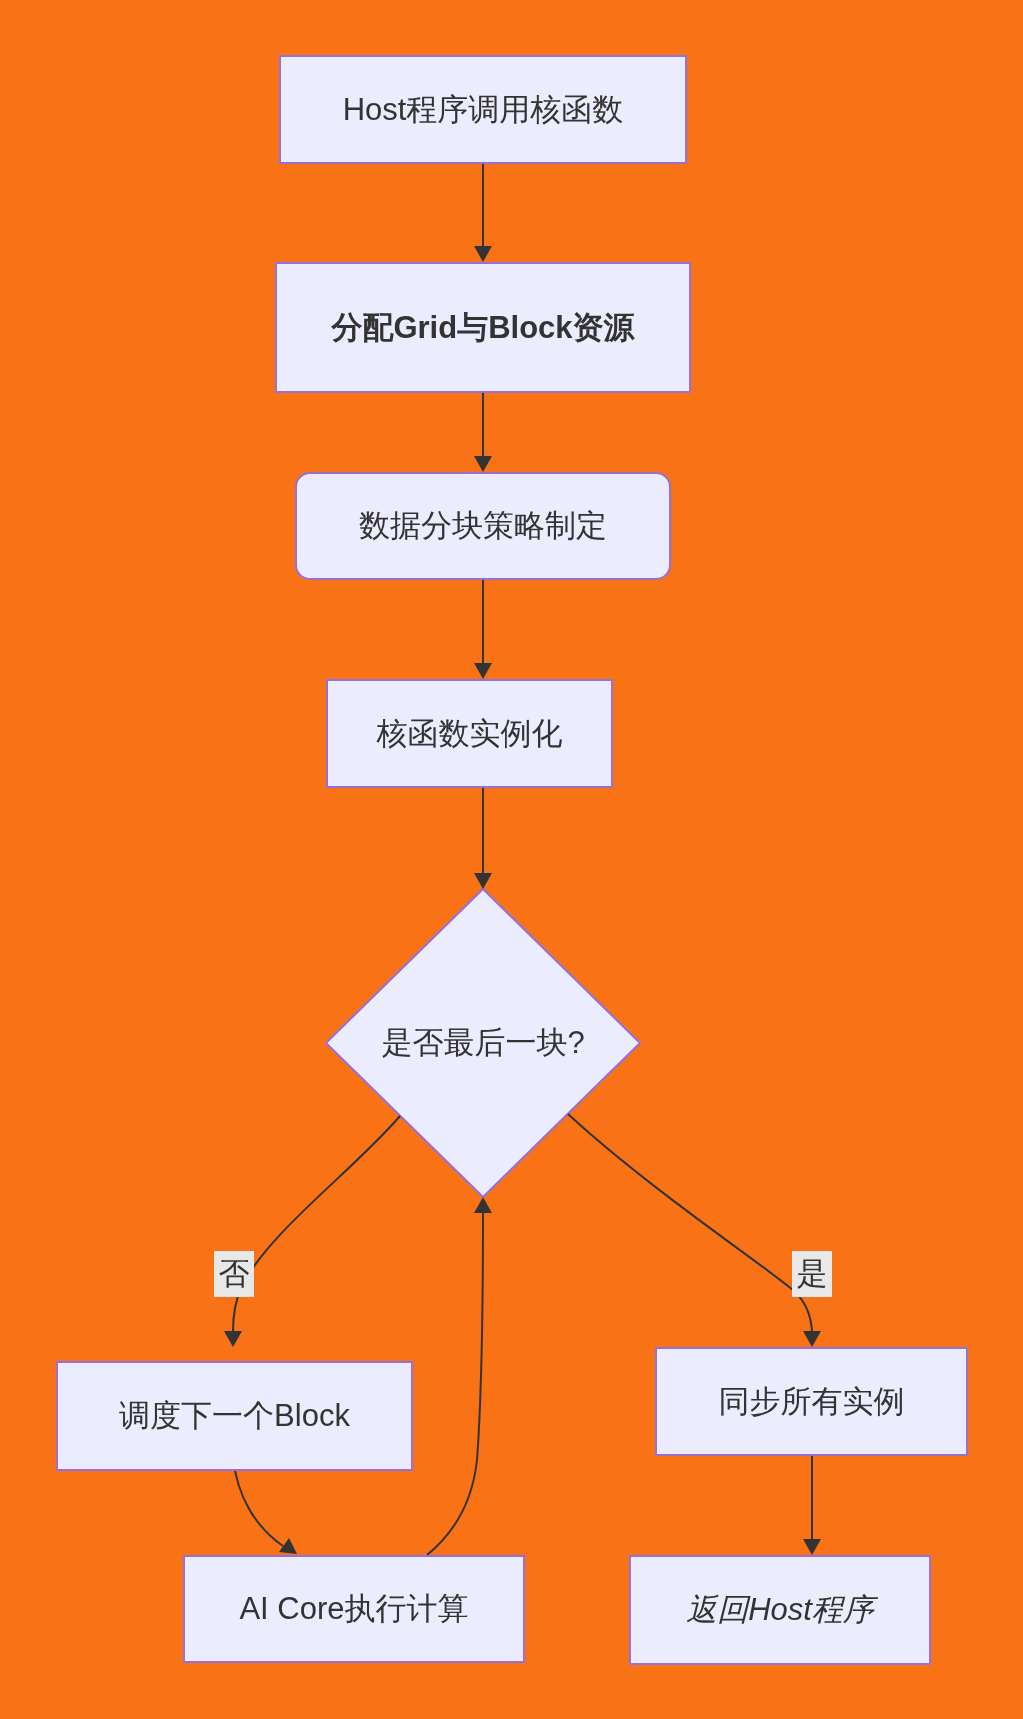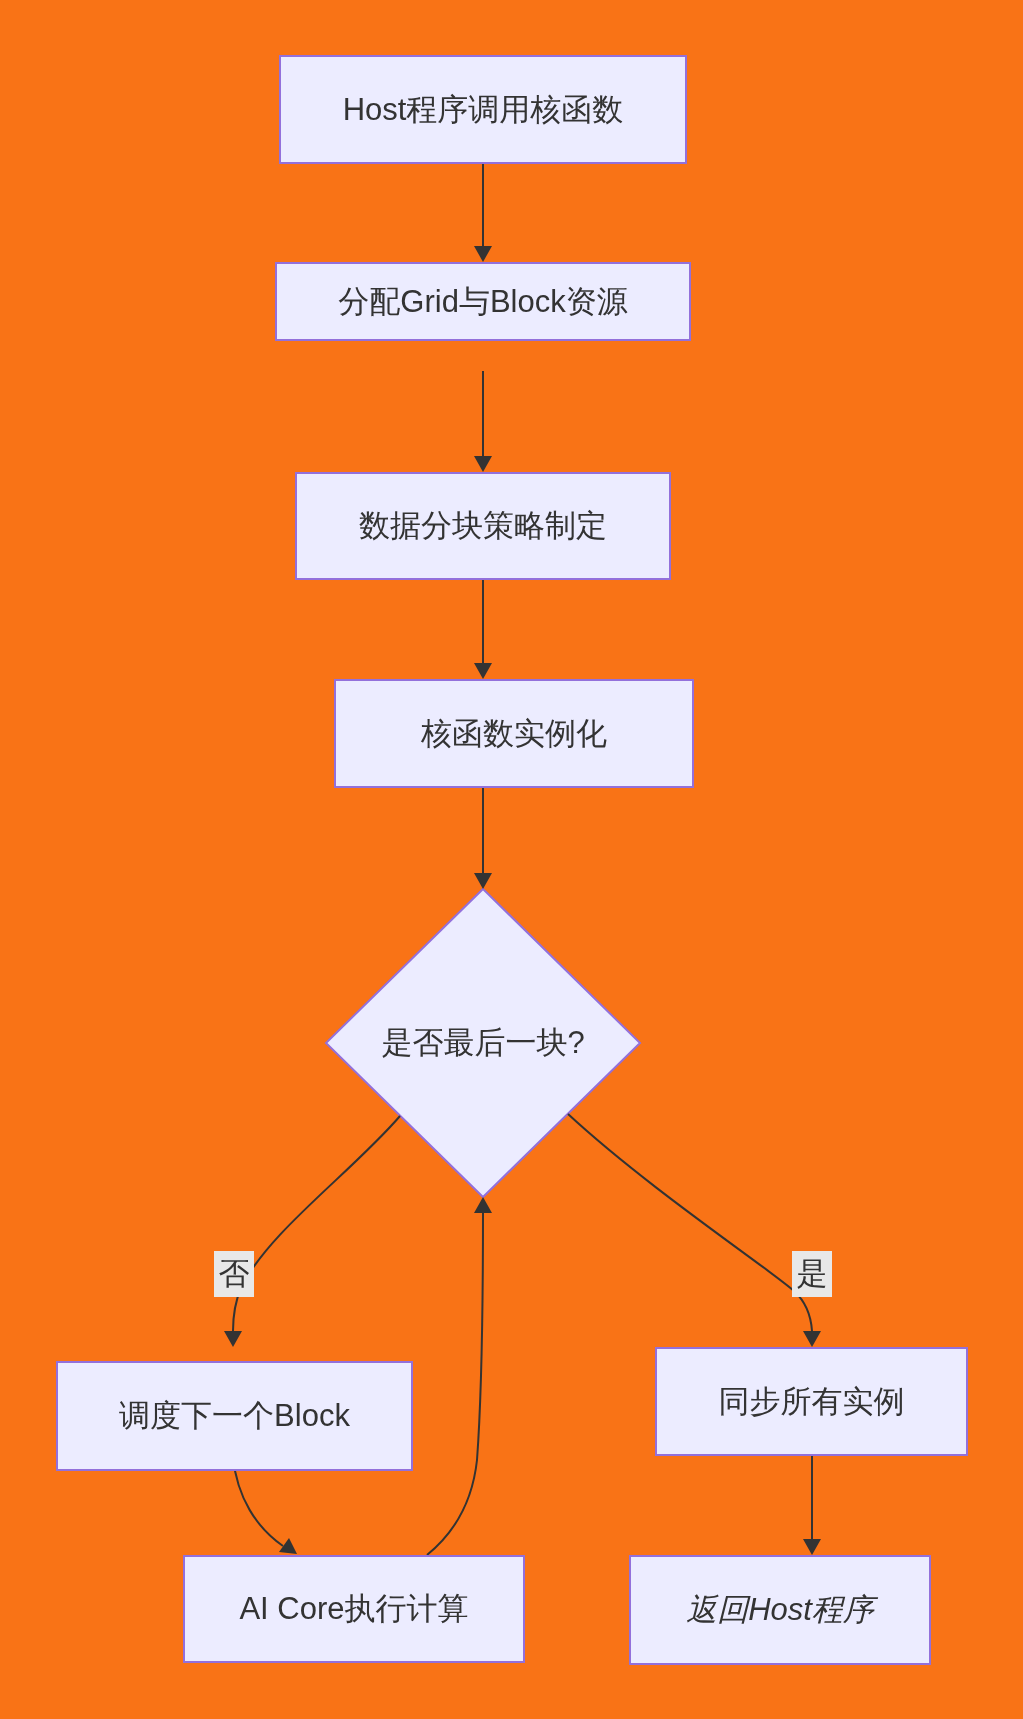--- a/index.html
+++ b/index.html
@@ -82,29 +82,29 @@
       <polygon points="297,1554 279,1552 289,1538"></polygon>
       <polygon points="483,1197 474,1213 492,1213"></polygon>
       <polygon points="812,1555 803,1539 821,1539"></polygon>
     </g>
   </svg>
 
   <div class="node" style="left:279px; top:55px; width:408px; height:109px;">
     <span>Host程序调用核函数</span>
   </div>
 
-  <div class="node" style="left:275px; top:262px; width:416px; height:79px;">
+  <div class="node" style="left:275px; top:262px; width:416px; height:131px;font-weight:bold;">
     <span>分配Grid与Block资源</span>
   </div>
 
-  <div class="node" style="left:295px; top:472px; width:376px; height:108px;">
+  <div class="node" style="left:295px; top:472px; width:376px; height:108px;border-radius:15px;">
     <span>数据分块策略制定</span>
   </div>
 
-  <div class="node" style="left:334px; top:679px; width:360px; height:109px;">
+  <div class="node" style="left:326px; top:679px; width:287px; height:109px;">
     <span>核函数实例化</span>
   </div>
 
   <div class="diamond-label" style="left:336px; top:1003px; width:294px; height:80px;">
     <span>是否最后一块?</span>
   </div>
 
   <div class="node" style="left:56px; top:1347px; width:357px; height:110px;margin-top:14px;">
     <span>调度下一个Block</span>
   </div>

